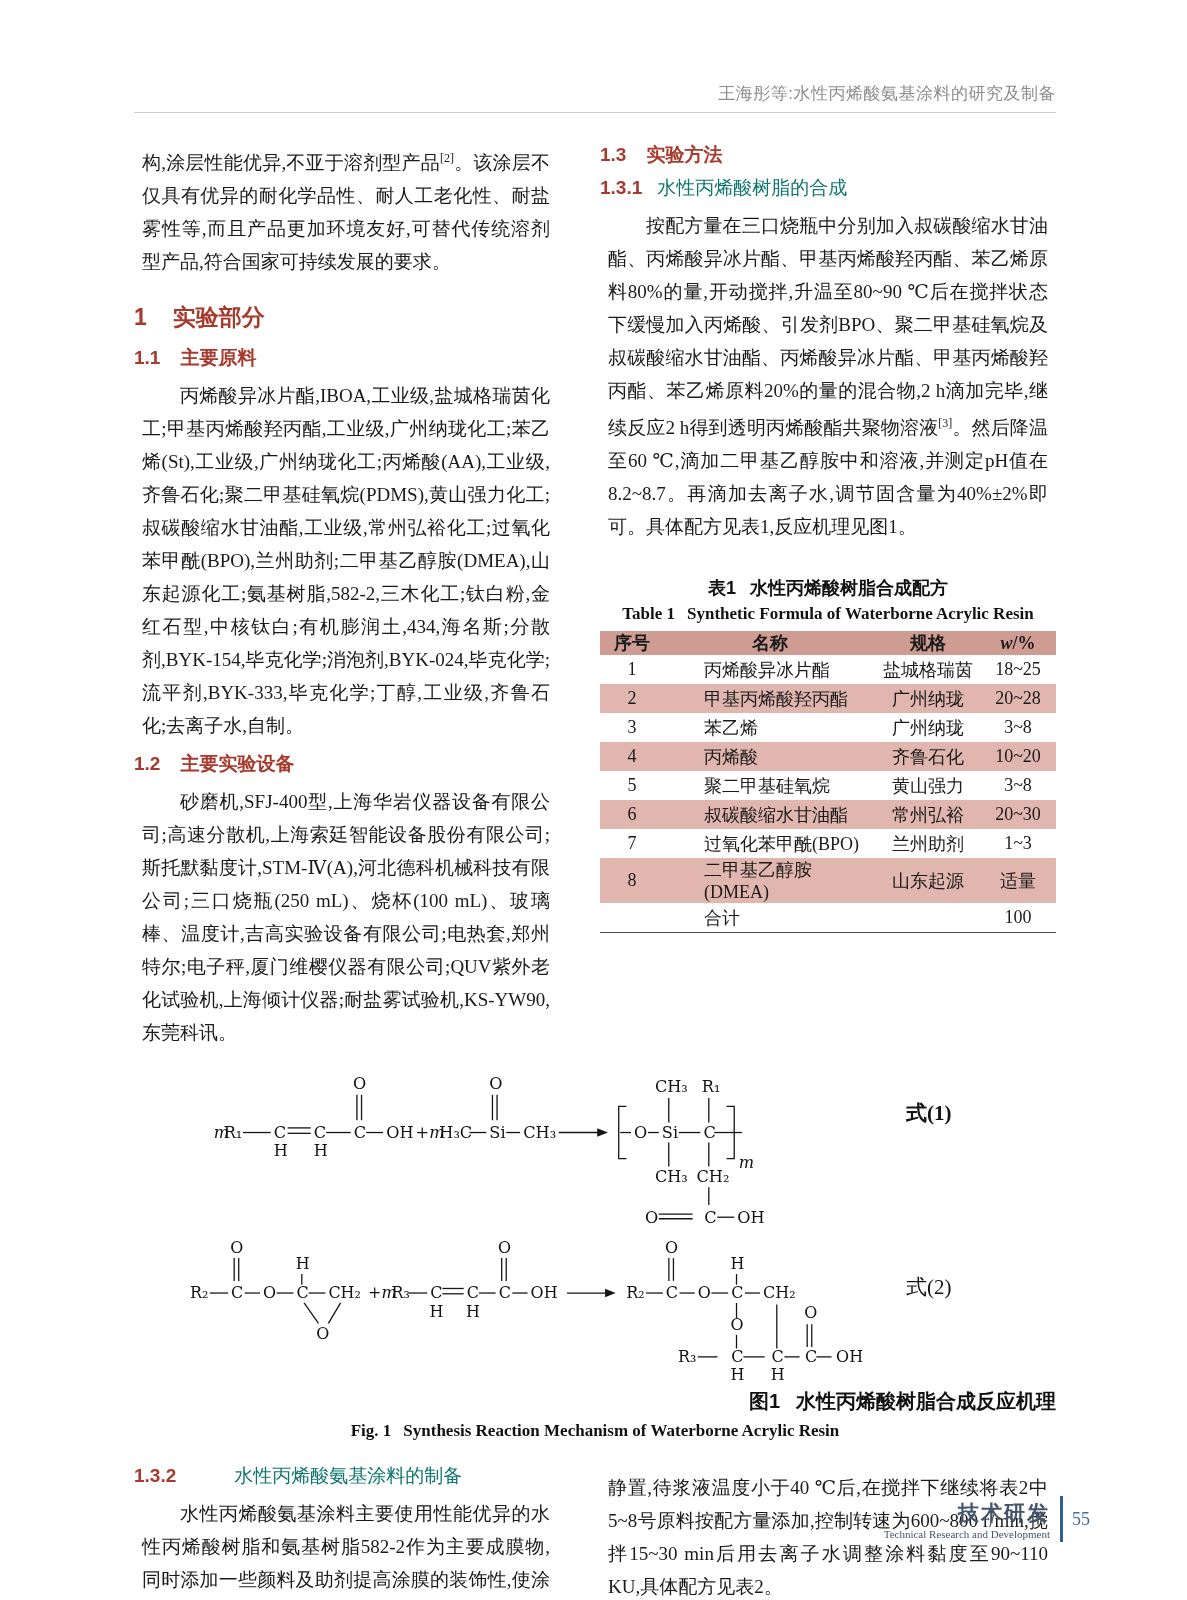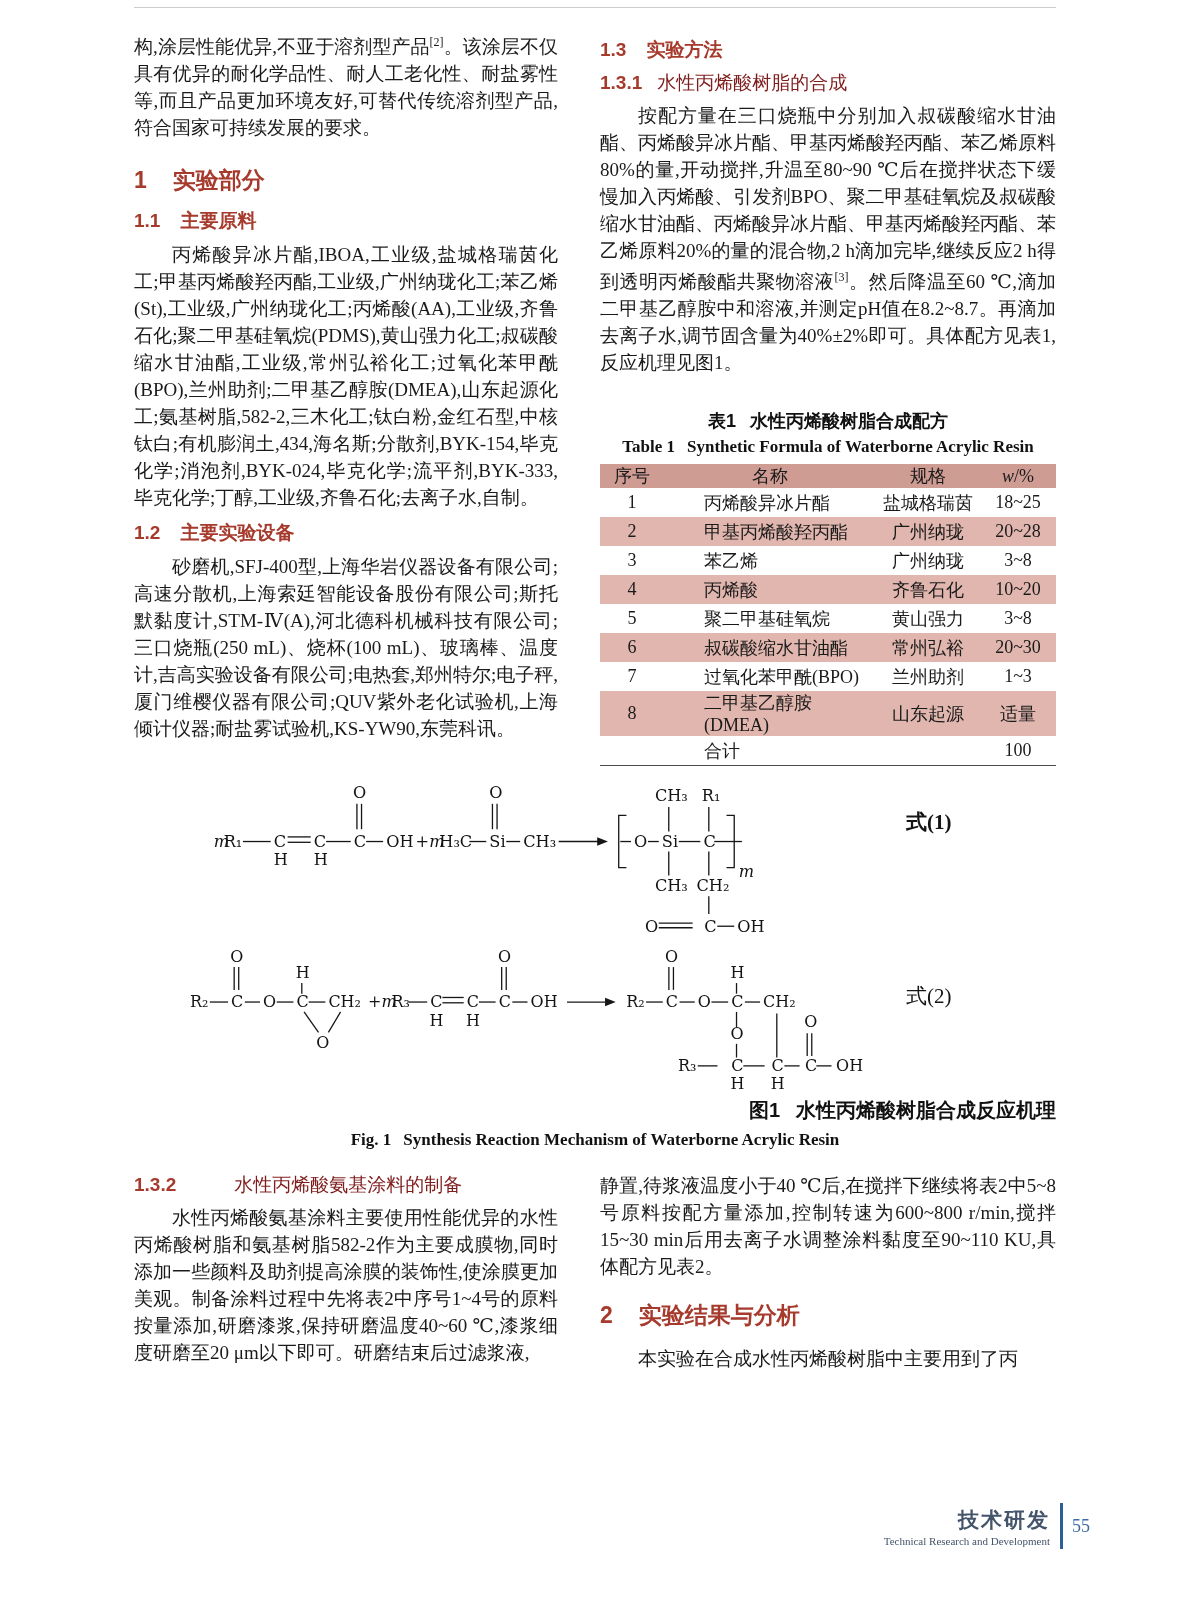--- a/index.html
+++ b/index.html
@@ -9,45 +9,45 @@
   .content{width:922px;margin:0 0 0 134px;}
   
   .running-head{padding-top:82px;text-align:right;
     font-family:"Liberation Sans","DejaVu Sans",sans-serif;
     font-size:17px;color:#8d8d8d;letter-spacing:.5px;}
   .head-rule{border:none;border-top:1px solid #cdcdcd;margin:7px 0 0 0;}
   
   .cols{display:flex;gap:42px;margin-top:21px;align-items:flex-start;}
   .col-l{width:424px;}
   .col-r{width:456px;}
-  p.body{font-size:19px;line-height:27px;text-align:justify;margin:0;}
+  p.body{font-size:19px;line-height:33px;text-align:justify;margin:8px;}
   p.ind{text-indent:2em;}
   sup{font-size:12px;}
   
   .h-big{display:flex;align-items:baseline;margin:24px 0 12px 0;
     font-family:"Liberation Sans","DejaVu Sans",sans-serif;font-weight:bold;
     color:#a63a2c;font-size:23px;}
   .h-big .num{margin-right:26px;}
   .h-sub{display:flex;align-items:baseline;margin:9px 0 7px 0;
     font-family:"Liberation Sans","DejaVu Sans",sans-serif;font-weight:bold;
     color:#a63a2c;font-size:19px;}
   .h-sub .num{margin-right:20px;}
   .h-sub3{display:flex;align-items:baseline;margin:6px 0 6px 0;
     font-family:"Liberation Sans","DejaVu Sans",sans-serif;font-size:19px;}
   .h-sub3 .num{color:#a63a2c;font-weight:bold;margin-right:15px;}
-  .h-sub3 .tt{color:#7f1d1d;font-weight:500;text-align:right;}
+  .h-sub3 .tt{color:#0f766e;font-weight:500;text-align:right;}
   
   .tbl-title-cn{margin-top:33px;text-align:center;
     font-family:"Liberation Sans","DejaVu Sans",sans-serif;font-weight:bold;
     font-size:18px;color:#111;}
   .tbl-title-cn .lab{margin-right:14px;}
   .tbl-title-en{margin-top:4px;text-align:center;font-weight:bold;font-size:17px;color:#111;}
   .tbl-title-en .lab{margin-right:12px;}
   table.t1{border-collapse:collapse;width:456px;margin-top:7px;font-size:18px;}
-  table.t1 th{background:#cf9c94;font-weight:normal;height:20px;padding:0;}
+  table.t1 th{background:#cf9c94;font-weight:bold;height:20px;padding:0;}
   table.t1 td{height:29px;padding:0;text-align:center;}
   table.t1 tr.shaded{background:#e0b6ae;}
   table.t1 th:nth-child(1){width:64px;}
   table.t1 th:nth-child(2){width:212px;}
   table.t1 th:nth-child(3){width:104px;}
   table.t1 th:nth-child(4){width:76px;}
   table.t1 td:nth-child(2){text-align:left;padding-left:40px;}
   table.t1 tr:last-child td{border-bottom:1.5px solid #4a4a4a;}
   .it{font-style:italic;}
   
@@ -80,20 +80,21 @@
   .f-en{font-size:11px;margin-top:1px;}
   .f-bar{width:3px;height:46px;background:#2e5f99;margin:0 9px 0 10px;}
   .f-num{font-size:18px;color:#3c6ca6;}
 </style>
 </head>
 <body>
 
 <div class="page">
   <div class="content">
 
+    <div class="running-head">王海彤等:水性丙烯酸氨基涂料的研究及制备</div>
     <hr class="head-rule">
 
     <div class="cols">
       <div class="col-l">
         <p class="body"><span>构,涂层性能优异,不亚于溶剂型产品</span><sup>[2]</sup><span>。该涂层不仅具有优异的耐化学品性、耐人工老化性、耐盐雾性等,而且产品更加环境友好,可替代传统溶剂型产品,符合国家可持续发展的要求。</span></p>
 
         <div class="h-big">
           <span class="num">1</span>
           <span>实验部分</span>
         </div>

